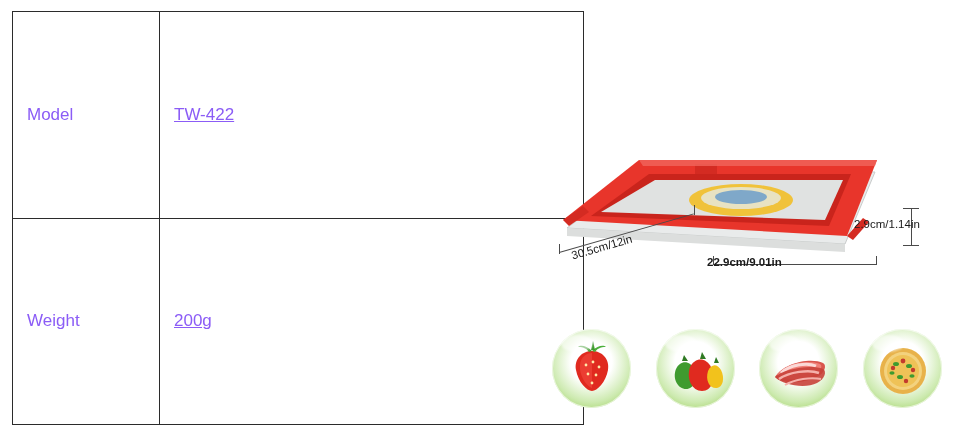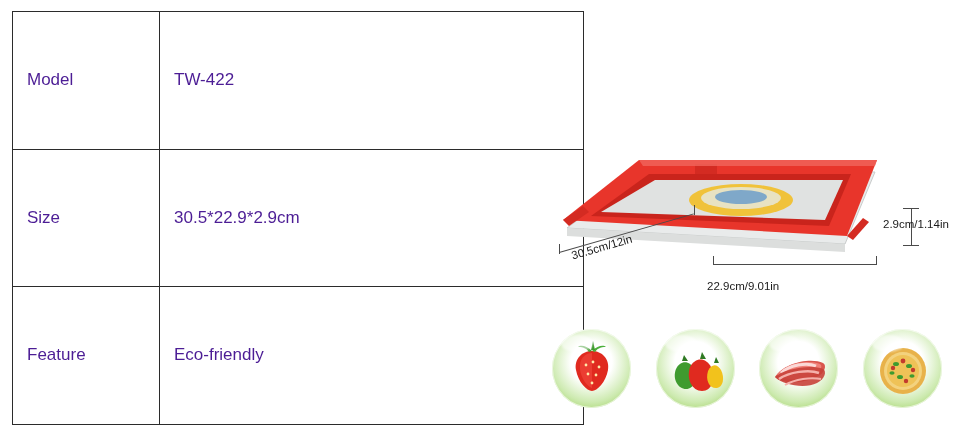--- a/index.html
+++ b/index.html
@@ -27,31 +27,32 @@
     left: 12px;
     top: 11px;
     width: 515px;
     height: 414px;
     border-collapse: collapse;
     table-layout: fixed;
   }
   .spec-table td {
     border: 1px solid #2b2b2b;
     font-size: 17px;
-    color: #4c1d95;
+    color: #8b5cf6;
     padding: 6px 14px;
     vertical-align: middle;
     line-height: 1.32;
     font-weight: 400;
   }
   .spec-table td.label {
     width: 118px;
   }
   .spec-table td.value {
     width: 395px;
+    text-decoration: underline;
   }
   .multiline {
     white-space: pre-line;
   }
 
   
   .illus {
     position: absolute;
     left: 527px;
     top: 0;
@@ -70,32 +71,32 @@
 
   
   .dim {
     position: absolute;
     font-size: 11.5px;
     color: #1a1a1a;
     white-space: nowrap;
   }
   .dim-width {
     left: 180px;
-    top: 280px;
+    top: 256px;
+    font-weight: bold;
   }
   .dim-depth {
     left: 43px;
     top: 250px;
     transform: rotate(-16deg);
     transform-origin: left top;
   }
   .dim-height {
     left: 327px;
     top: 218px;
-    padding-left: 29px;
   }
 
   
   .mline {
     position: absolute;
     background: #4a4a4a;
   }
 
   
   .foods {
@@ -135,26 +136,22 @@
 
 <div class="page">
 
   <table class="spec-table">
     <tbody>
       <tr>
         <td class="label">Model</td>
         <td class="value">TW-422</td>
       </tr>
       <tr>
-        <td class="label">Size</td>
-        <td class="value">30.5*22.9*2.9cm</td>
-      </tr>
-      <tr>
-        <td class="label">Feature</td>
-        <td class="value">Eco-friendly</td>
+        <td class="label">Weight</td>
+        <td class="value">200g</td>
       </tr>
     </tbody>
   </table>
 
   <div class="illus">
 
     <div class="tray-wrap">
       <svg width="340" height="120" viewBox="0 0 340 120">
 
         <polygon points="22,88 96,32 330,32 300,104" fill="#e9ebeb" stroke="#c9cccc" stroke-width="1"></polygon>

